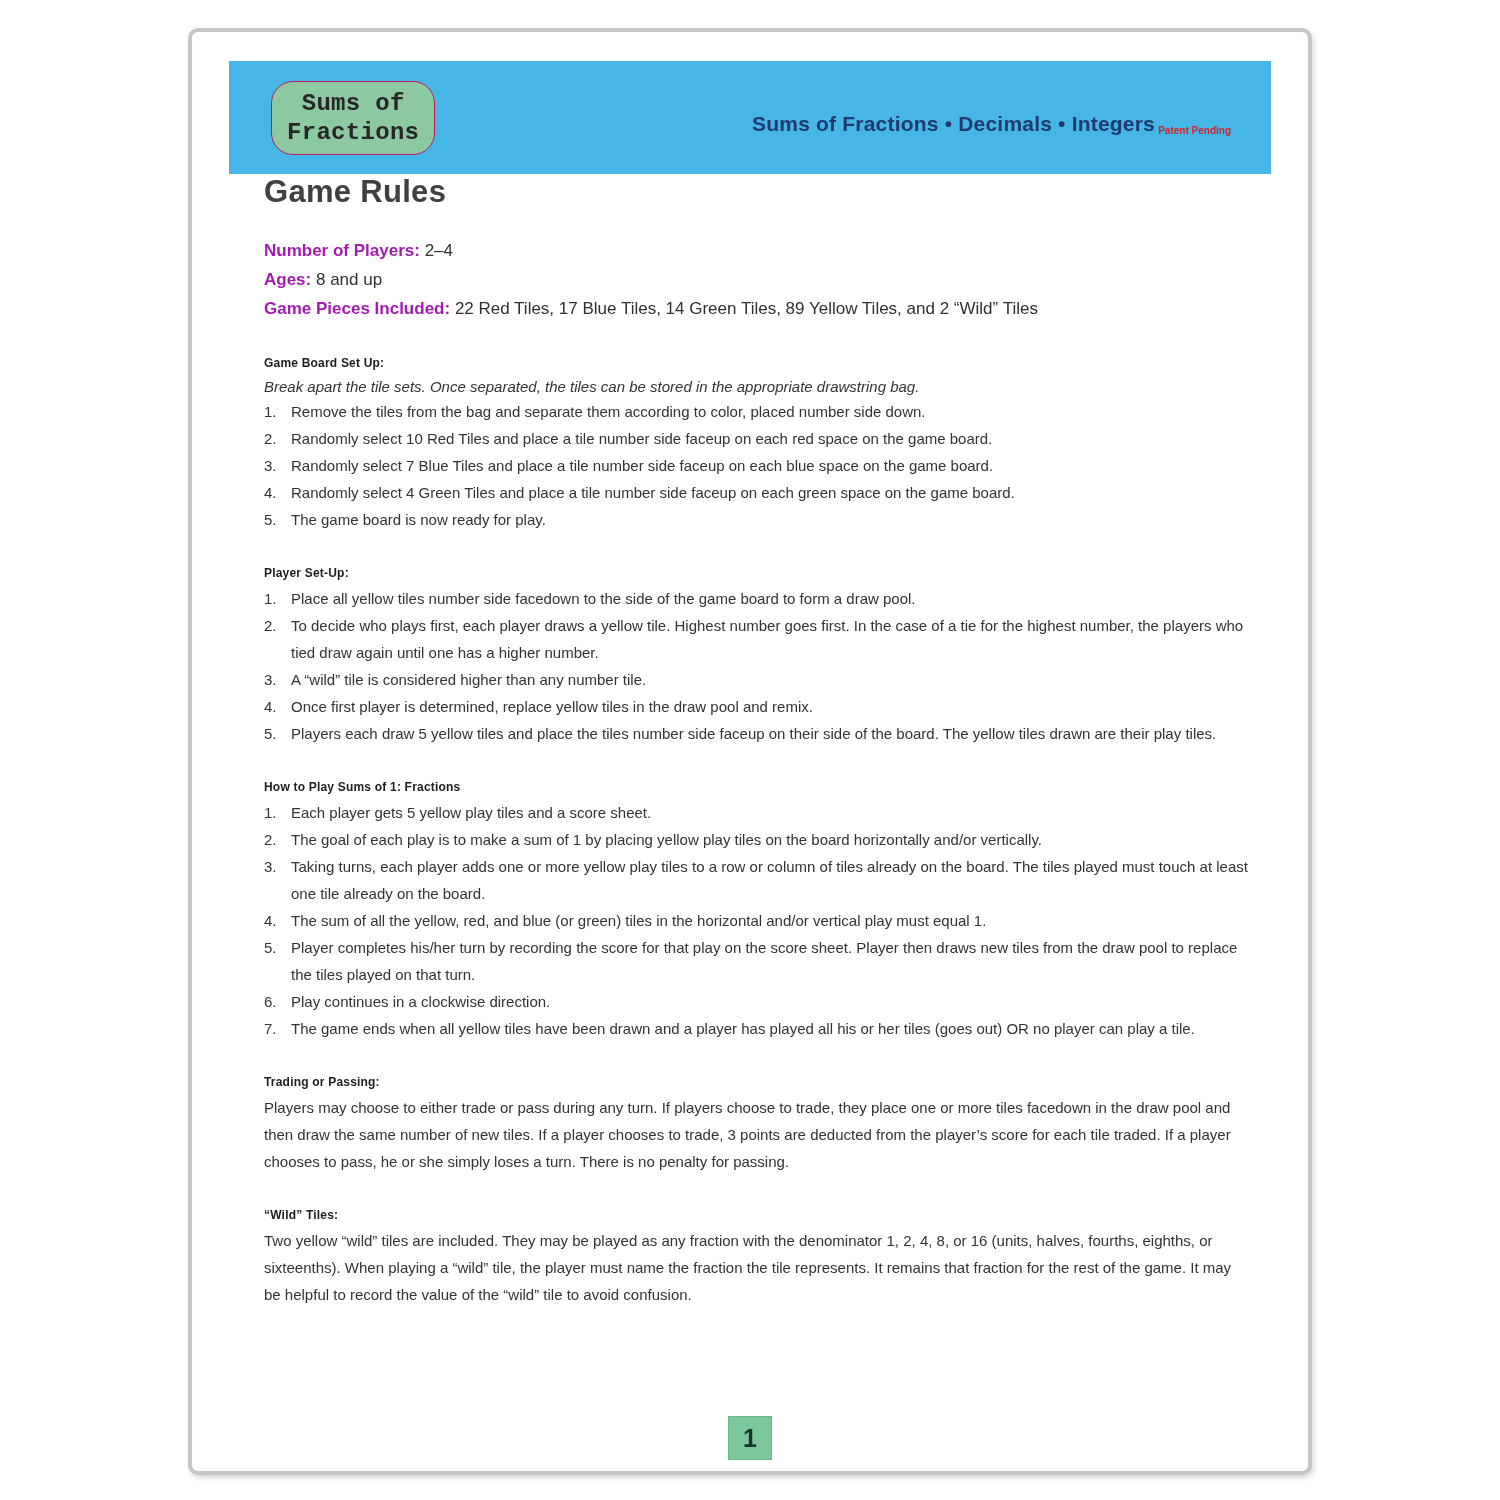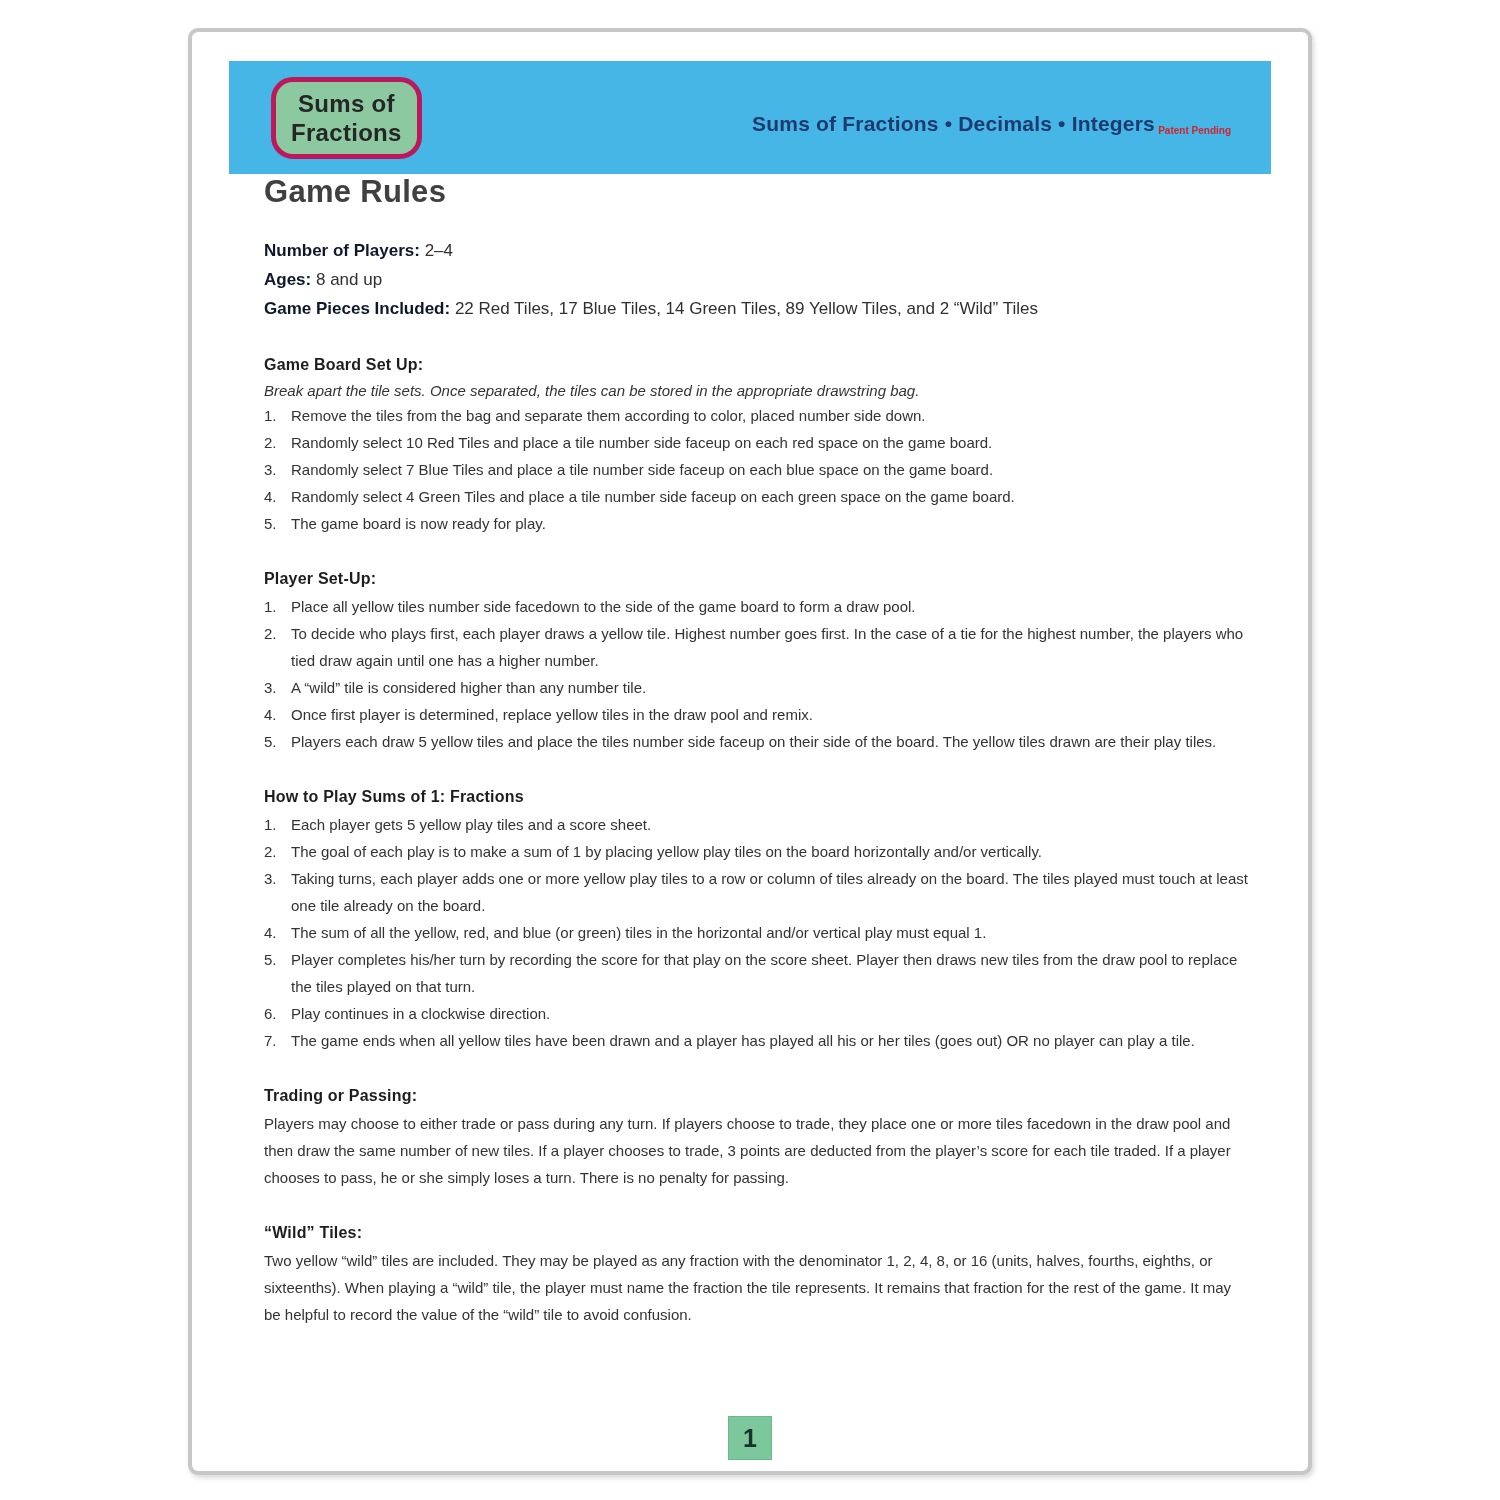--- a/index.html
+++ b/index.html
@@ -5,22 +5,22 @@
   * { margin:0; padding:0; box-sizing:border-box; }
   html,body { width:1500px; height:1500px; background:#ffffff;
               font-family:"Liberation Sans", sans-serif; }
   .page-card { position:absolute; left:188px; top:28px; width:1124px; height:1447px;
                background:#fff; border:4px solid #c7c7c7; border-radius:10px;
                box-shadow:2px 3px 5px rgba(0,0,0,0.15); }
   
   .banner { position:absolute; left:37px; right:37px; top:29px; height:113px;
             background:#45b6e6; display:flex; align-items:center;
             justify-content:space-between; padding:0 46px 0 42px; }
-  .badge { background:#8cc9a0; border:5px solid #be185d; border-radius:22px;
-           padding:7px 15px; text-align:center; }
+  .badge { background:#8cc9a0; border:1px solid #be185d; border-radius:22px;
+           padding:7px 15px; text-align:center;font-family:Liberation Mono, monospace; }
   .badge-line { font-size:24px; font-weight:bold; color:#262626; line-height:29px;
                 letter-spacing:0.3px; }
   .logo { position:relative; text-align:center; margin-top:-4px; }
   .logo-row { position:relative; display:inline-block; }
   .logo-text { font-size:90px; font-weight:bold; color:#e0222f; letter-spacing:-3px;
                line-height:84px; -webkit-text-stroke:2px #2a3a72; paint-order:stroke fill;
                text-shadow:-5px -5px 0 #fff, 5px -5px 0 #fff, -5px 5px 0 #fff,
                             5px 5px 0 #fff, 0 -6px 0 #fff, 0 6px 0 #fff,
                            -6px 0 0 #fff, 6px 0 0 #fff; }
   .tm { position:absolute; top:-4px; right:-16px; font-size:11px; font-weight:bold;
@@ -28,23 +28,23 @@
   .logo-sub { position:relative; margin-top:16px; padding-right:70px; }
   .tagline { font-size:21px; font-weight:bold; color:#1e3a6e; letter-spacing:0.2px; }
   .patent { position:absolute; right:-6px; bottom:0px; font-size:10px;
             font-weight:bold; color:#d2232f;text-align:center; }
   
   .content { position:absolute; left:72px; right:57px; top:142px; }
   h1 { font-size:31px; font-weight:bold; color:#404040; 
        letter-spacing:0.3px; }
   .meta { margin-top:26px; }
   .meta-row { font-size:17px; line-height:29px; color:#303030; }
-  .meta-label { font-weight:bold; color:#0f172a; }
+  .meta-label { font-weight:bold; color:#a21caf; }
   .section { margin-top:33px; }
-  .section h2 { font-size:16px; font-weight:bold; color:#1d1d1d; margin-bottom:5px;
+  .section h2 { font-size:12px; font-weight:bold; color:#1d1d1d; margin-bottom:5px;
                 letter-spacing:0.2px; }
   .note { font-style:italic; font-size:15px; color:#333; line-height:23px; }
   .para { font-size:15px; line-height:27px; color:#333; }
   .li { display:flex; font-size:15px; line-height:27px; color:#333; }
   .li .marker { width:27px; flex:none; }
   .li-text { flex:1; }
   
   .page-num { position:absolute; left:50%; transform:translateX(-50%); top:1384px;
               width:44px; height:44px; background:#7dc79c; border:1px solid #69b88b;
               display:flex; align-items:center; justify-content:center;

